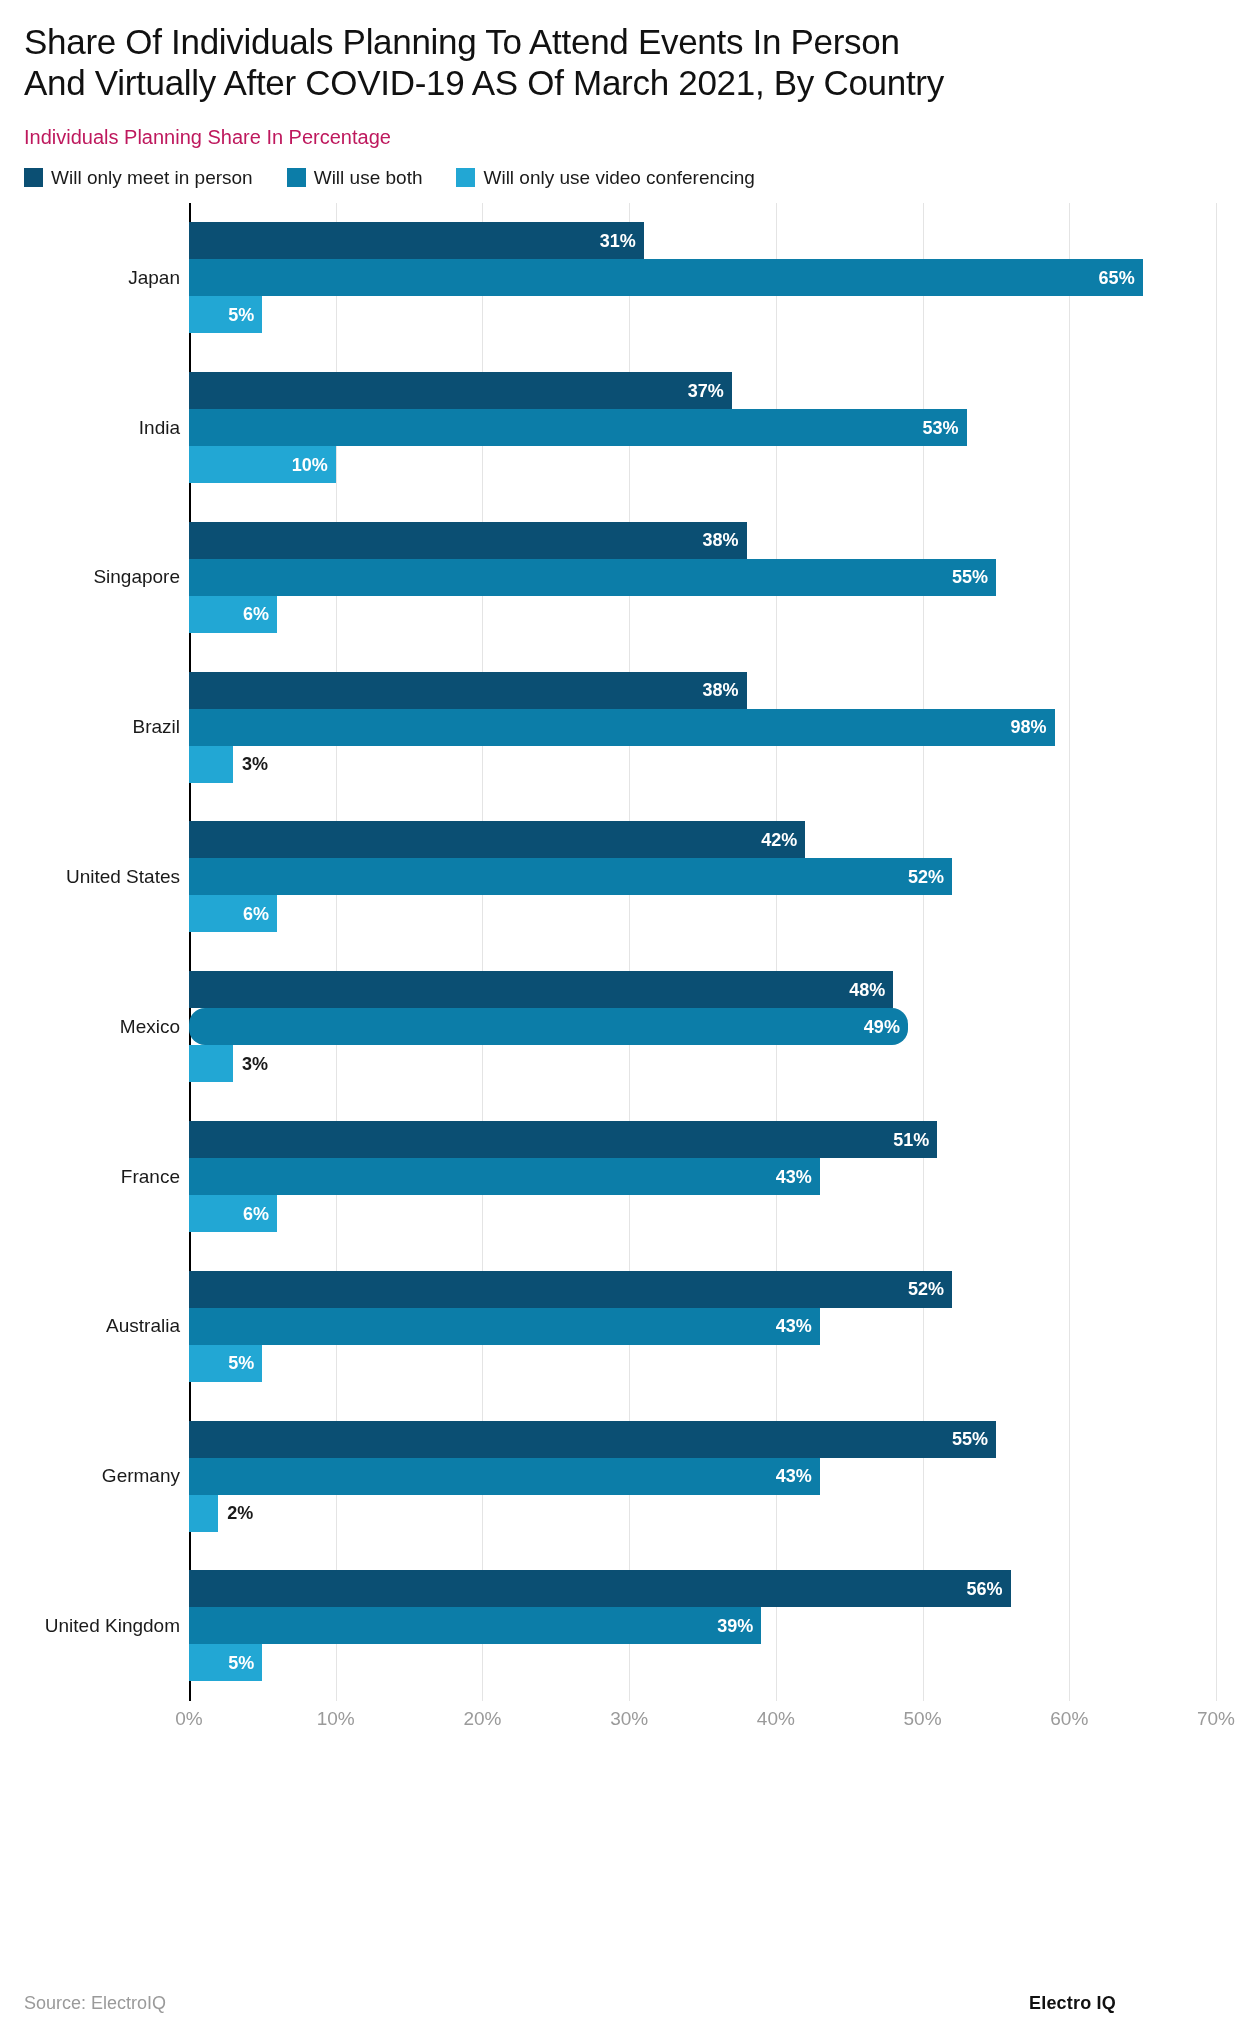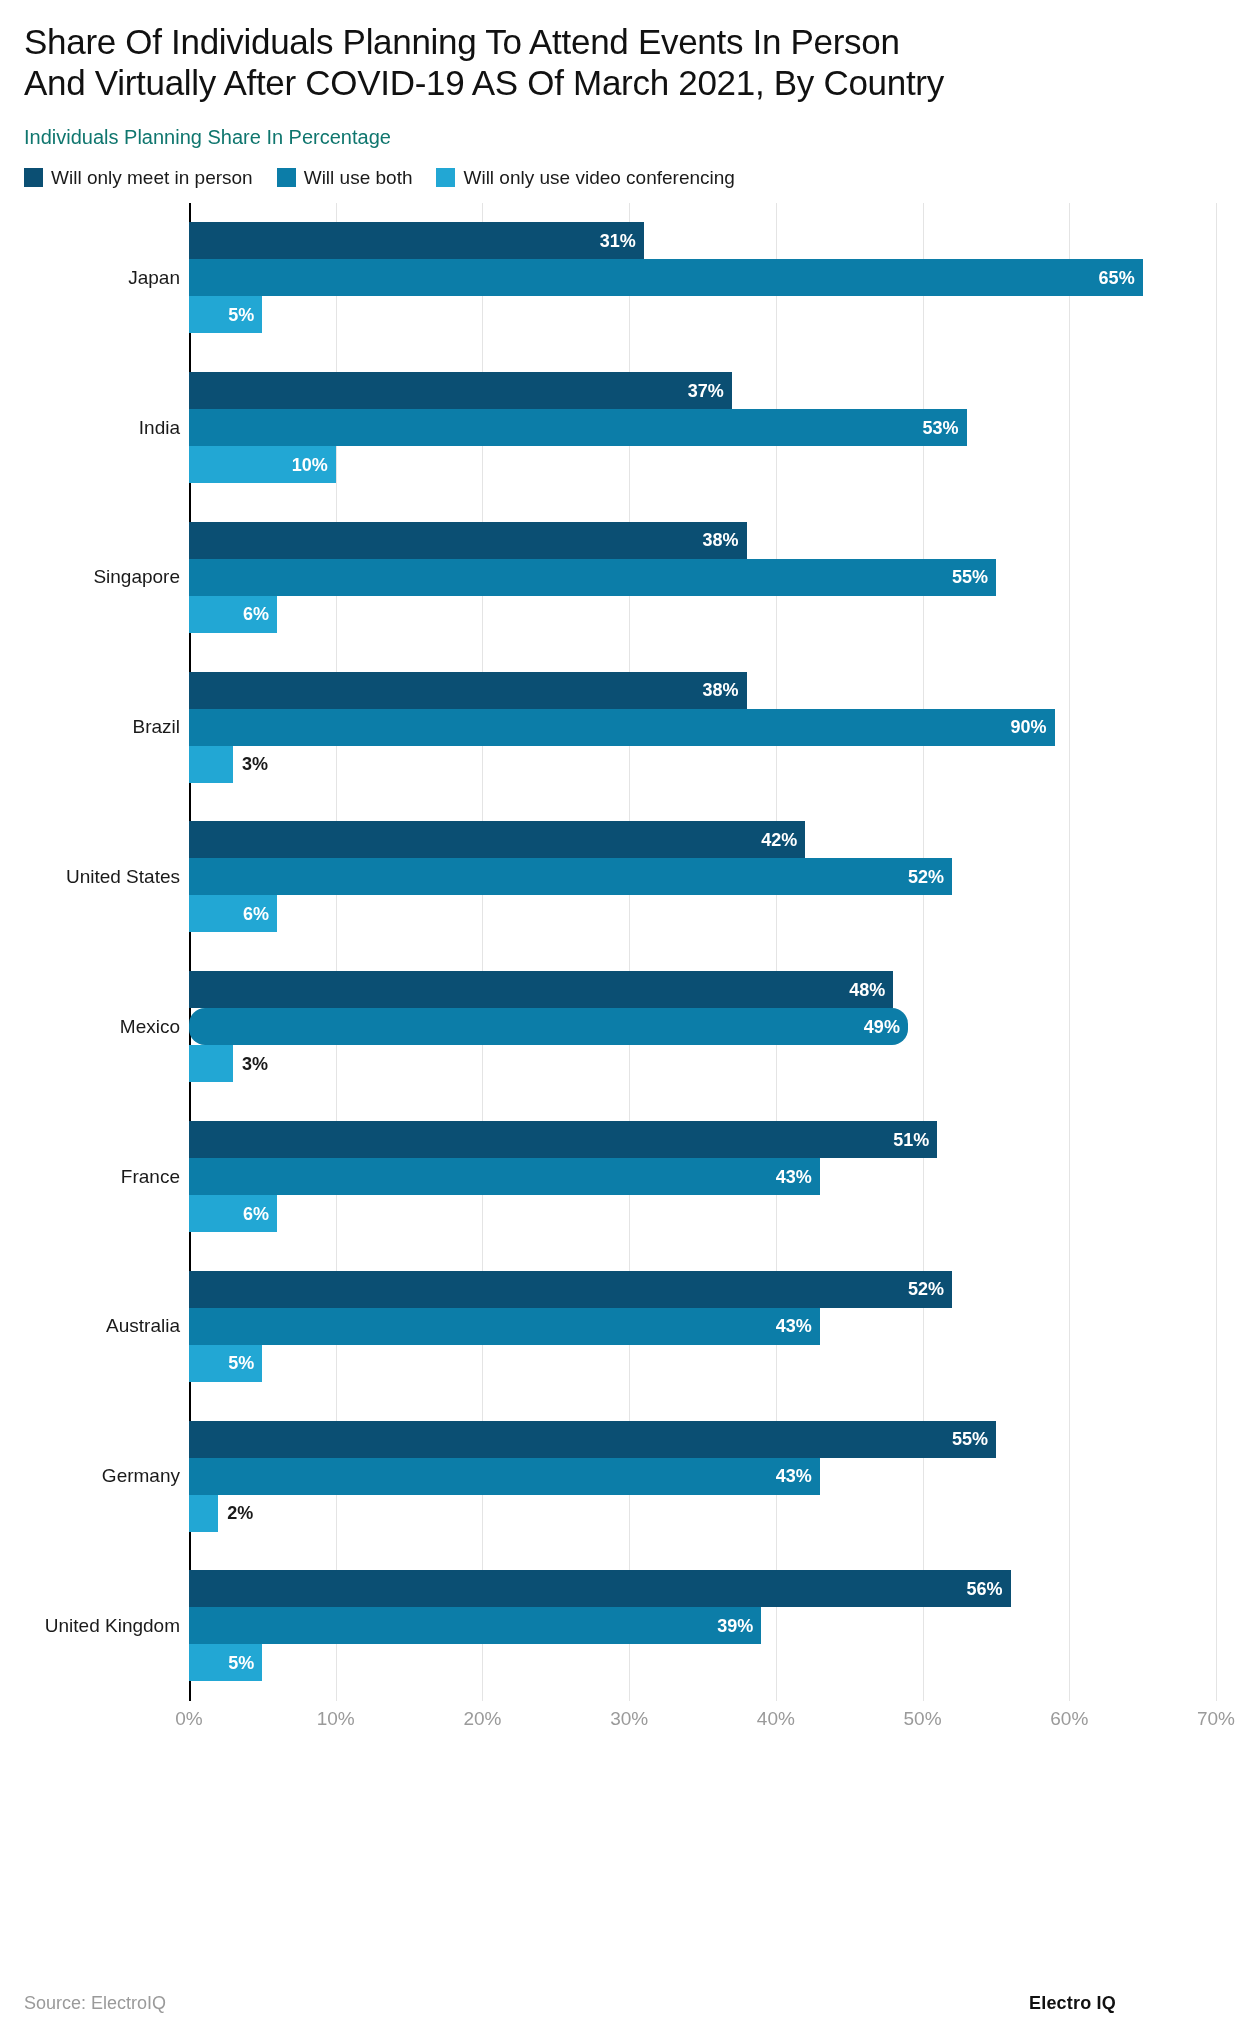--- a/index.html
+++ b/index.html
@@ -20,30 +20,30 @@
     font-weight: normal;
     line-height: 1.17;
     letter-spacing: -0.3px;
     color: #111111;
     margin: 22px 0 0 0;
     white-space: pre-line;
     max-width: 1210px;
   }
   .subtitle {
     font-size: 20px;
-    color: #0f766e;
+    color: #be185d;
     margin: 22px 0 0 0;
     font-weight: normal;
   }
 
   
   .legend {
     display: flex;
     align-items: flex-end;
-    gap: 12px;
+    gap: 22px;
     margin: 18px 0 0 0;
     flex-wrap: nowrap;
   }
   .legend-item { display: flex; align-items: center; gap: 8px; margin-right: 12px; }
   .legend-swatch { width: 19px; height: 19px; display: inline-block; flex: 0 0 auto; }
   .legend-label { font-size: 19px; color: #1a1a1a; white-space: nowrap; }
 
   
   .chart-area {
     position: relative;
@@ -225,21 +225,21 @@
           </div>
           <div class="group" style="top: 468.8px; height: 111px;">
             <div class="group-label">Brazil</div>
             <div class="bar-row">
               <div class="bar" style="width: 54.2857%; background: rgb(11, 79, 115);">
                 <span class="bar-value inside">38%</span>
               </div>
             </div>
             <div class="bar-row">
               <div class="bar" style="width: 84.2857%; background: rgb(12, 125, 168);">
-                <span class="bar-value inside">90%</span>
+                <span class="bar-value inside">98%</span>
               </div>
             </div>
             <div class="bar-row">
               <div class="bar" style="width: 4.28571%; background: rgb(34, 167, 212);">
                 <span class="bar-value outside">3%</span>
               </div>
             </div>
           </div>
           <div class="group" style="top: 618.6px; height: 111px;">
             <div class="group-label">United States</div>

